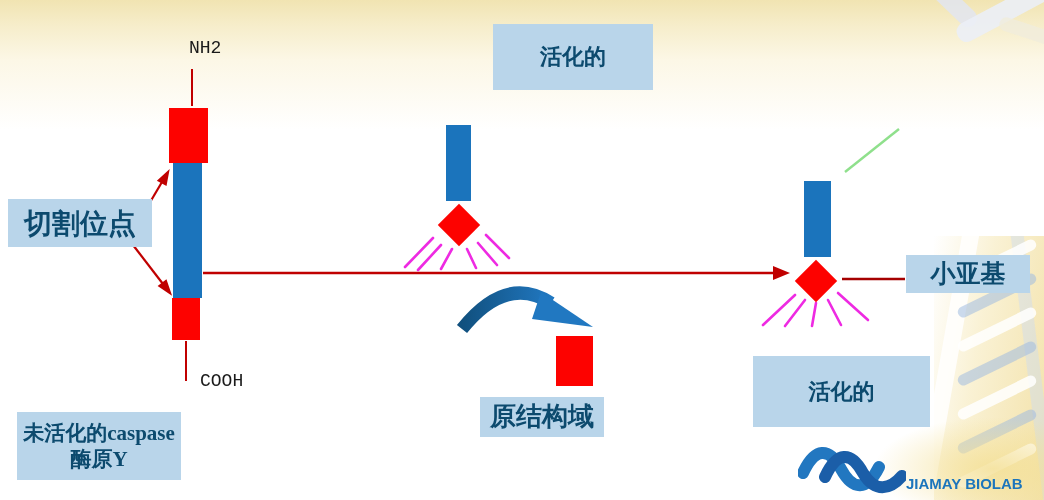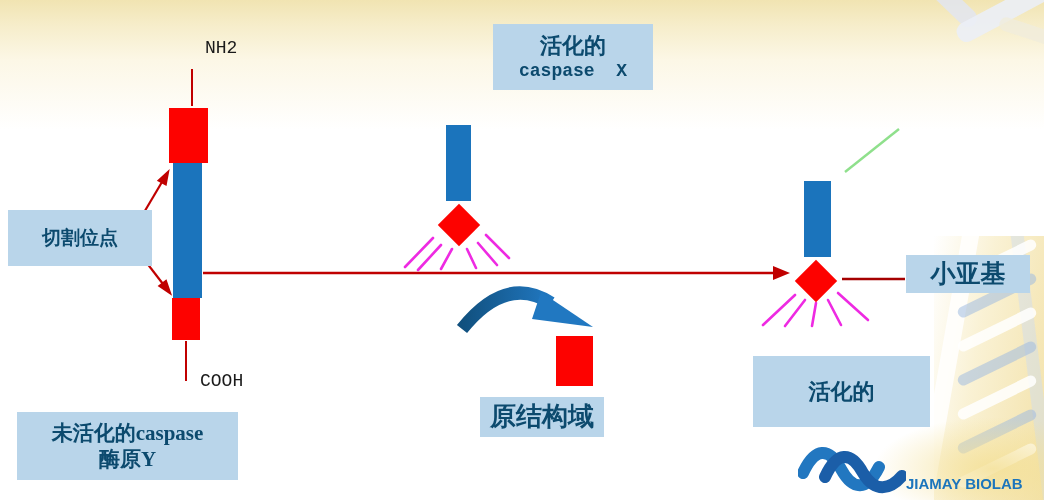--- a/index.html
+++ b/index.html
@@ -115,36 +115,35 @@
       <line x1="828" y1="300" x2="841" y2="325"></line>
       <line x1="838" y1="293" x2="868" y2="320"></line>
     </g>
 
     <g>
       <path d="M462,329 Q506,274 551,303" fill="none" stroke="url(#curveGrad)" stroke-width="13"></path>
       <polygon points="593,327 541,292 532,319" fill="#2178c1"></polygon>
     </g>
   </svg>
 
-  <span class="terminus" style="left:189px; top:38px;margin-left:16px;">NH2</span>
+  <span class="terminus" style="left:189px; top:38px;">NH2</span>
   <div class="shape red" style="left:169px; top:108px; width:39px; height:55px;"></div>
   <div class="shape blue" style="left:173px; top:163px; width:29px; height:135px;"></div>
   <div class="shape red" style="left:172px; top:298px; width:28px; height:42px;"></div>
   <span class="terminus" style="left:200px; top:371px;font-family:Liberation Mono, monospace;">COOH</span>
 
-  <div class="box" style="left:8px; top:210px; width:144px; height:56px; font-size:19px;">切割位点</div>
+  <div class="box" style="left:8px; top:199px; width:144px; height:48px; font-size:28px;">切割位点</div>
 
-  <div class="box" style="left:17px; top:412px; width:221px; height:68px; font-size:21px;">
+  <div class="box" style="left:17px; top:412px; width:164px; height:68px; font-size:21px;">
     <span>未活化的caspase</span>
     <span>酶原Y</span>
   </div>
 
   <div class="box" style="left:493px; top:24px; width:160px; height:66px; font-size:22px;">
     <span>活化的</span>
-    <span class="latin small-latin">caspase  X</span>
   </div>
   <div class="shape blue" style="left:446px; top:125px; width:25px; height:76px;"></div>
   <div class="shape diamond" style="left:444px; top:210px;"></div>
 
 
   <div class="shape red" style="left:556px; top:336px; width:37px; height:50px;"></div>
   <div class="box" style="left:480px; top:397px; width:124px; height:40px; font-size:26px;">原结构域</div>
 
   <div class="shape blue" style="left:804px; top:181px; width:27px; height:76px;"></div>
   <div class="shape diamond" style="left:801px; top:266px;"></div>

